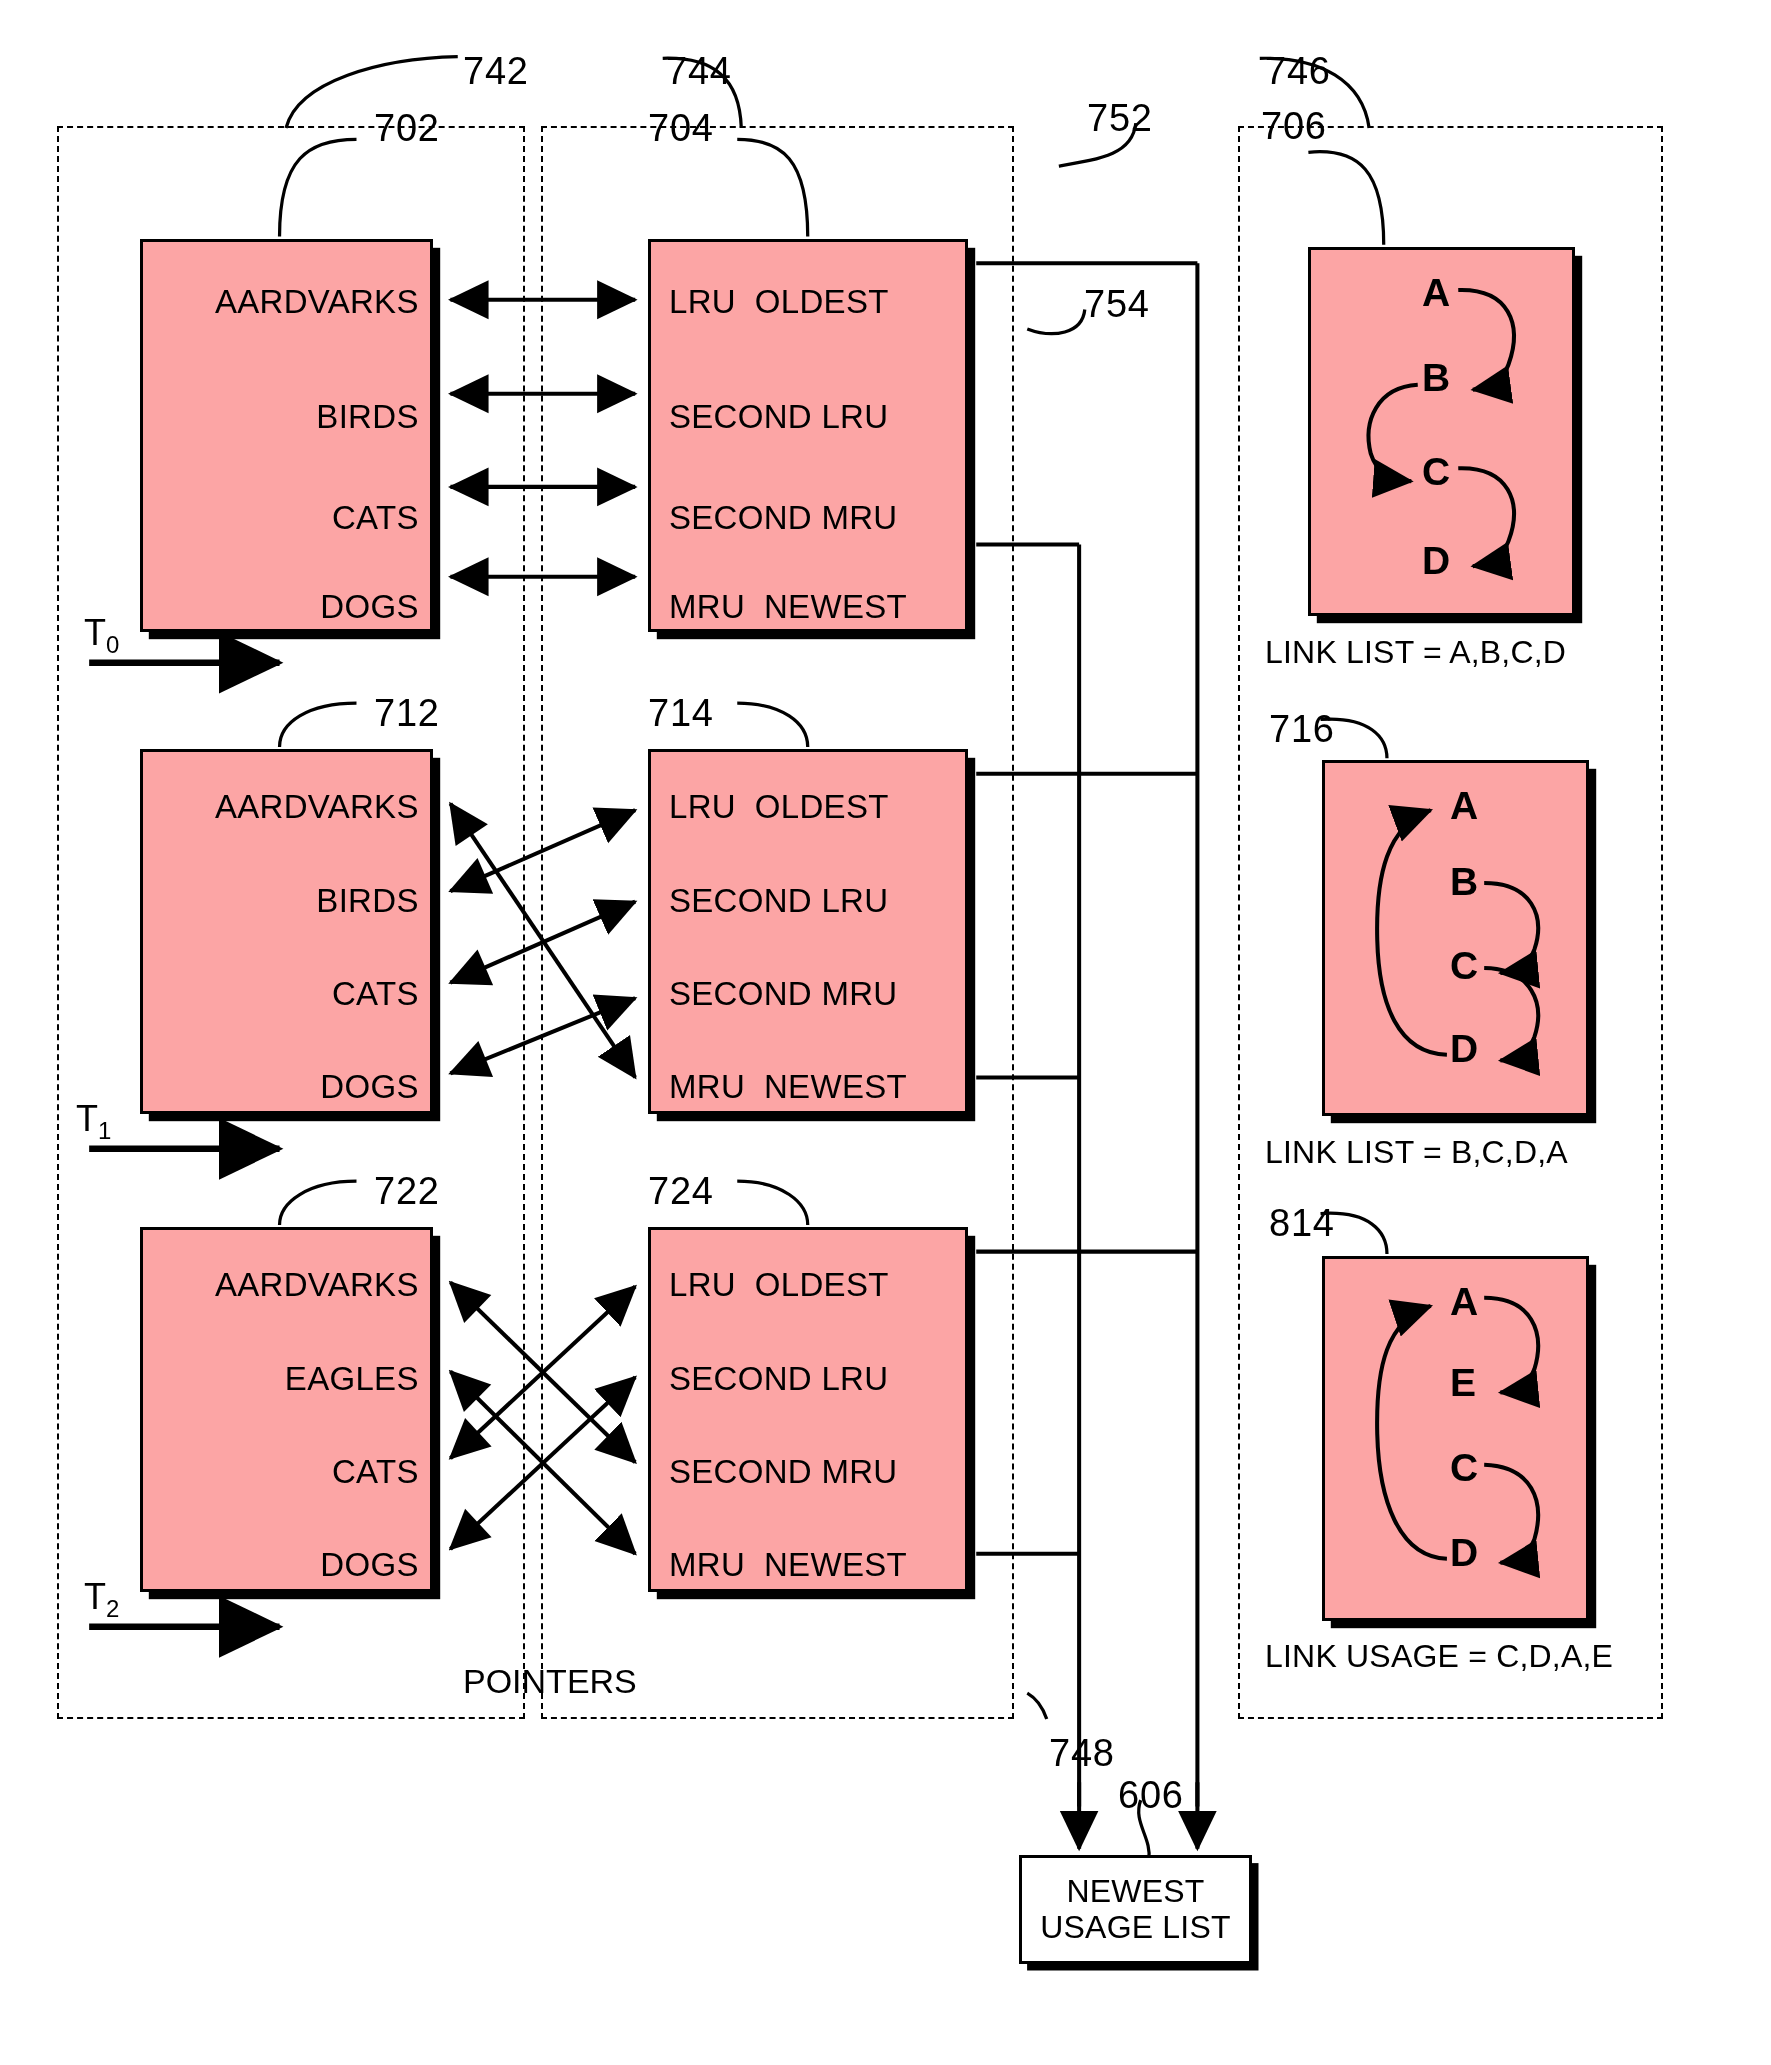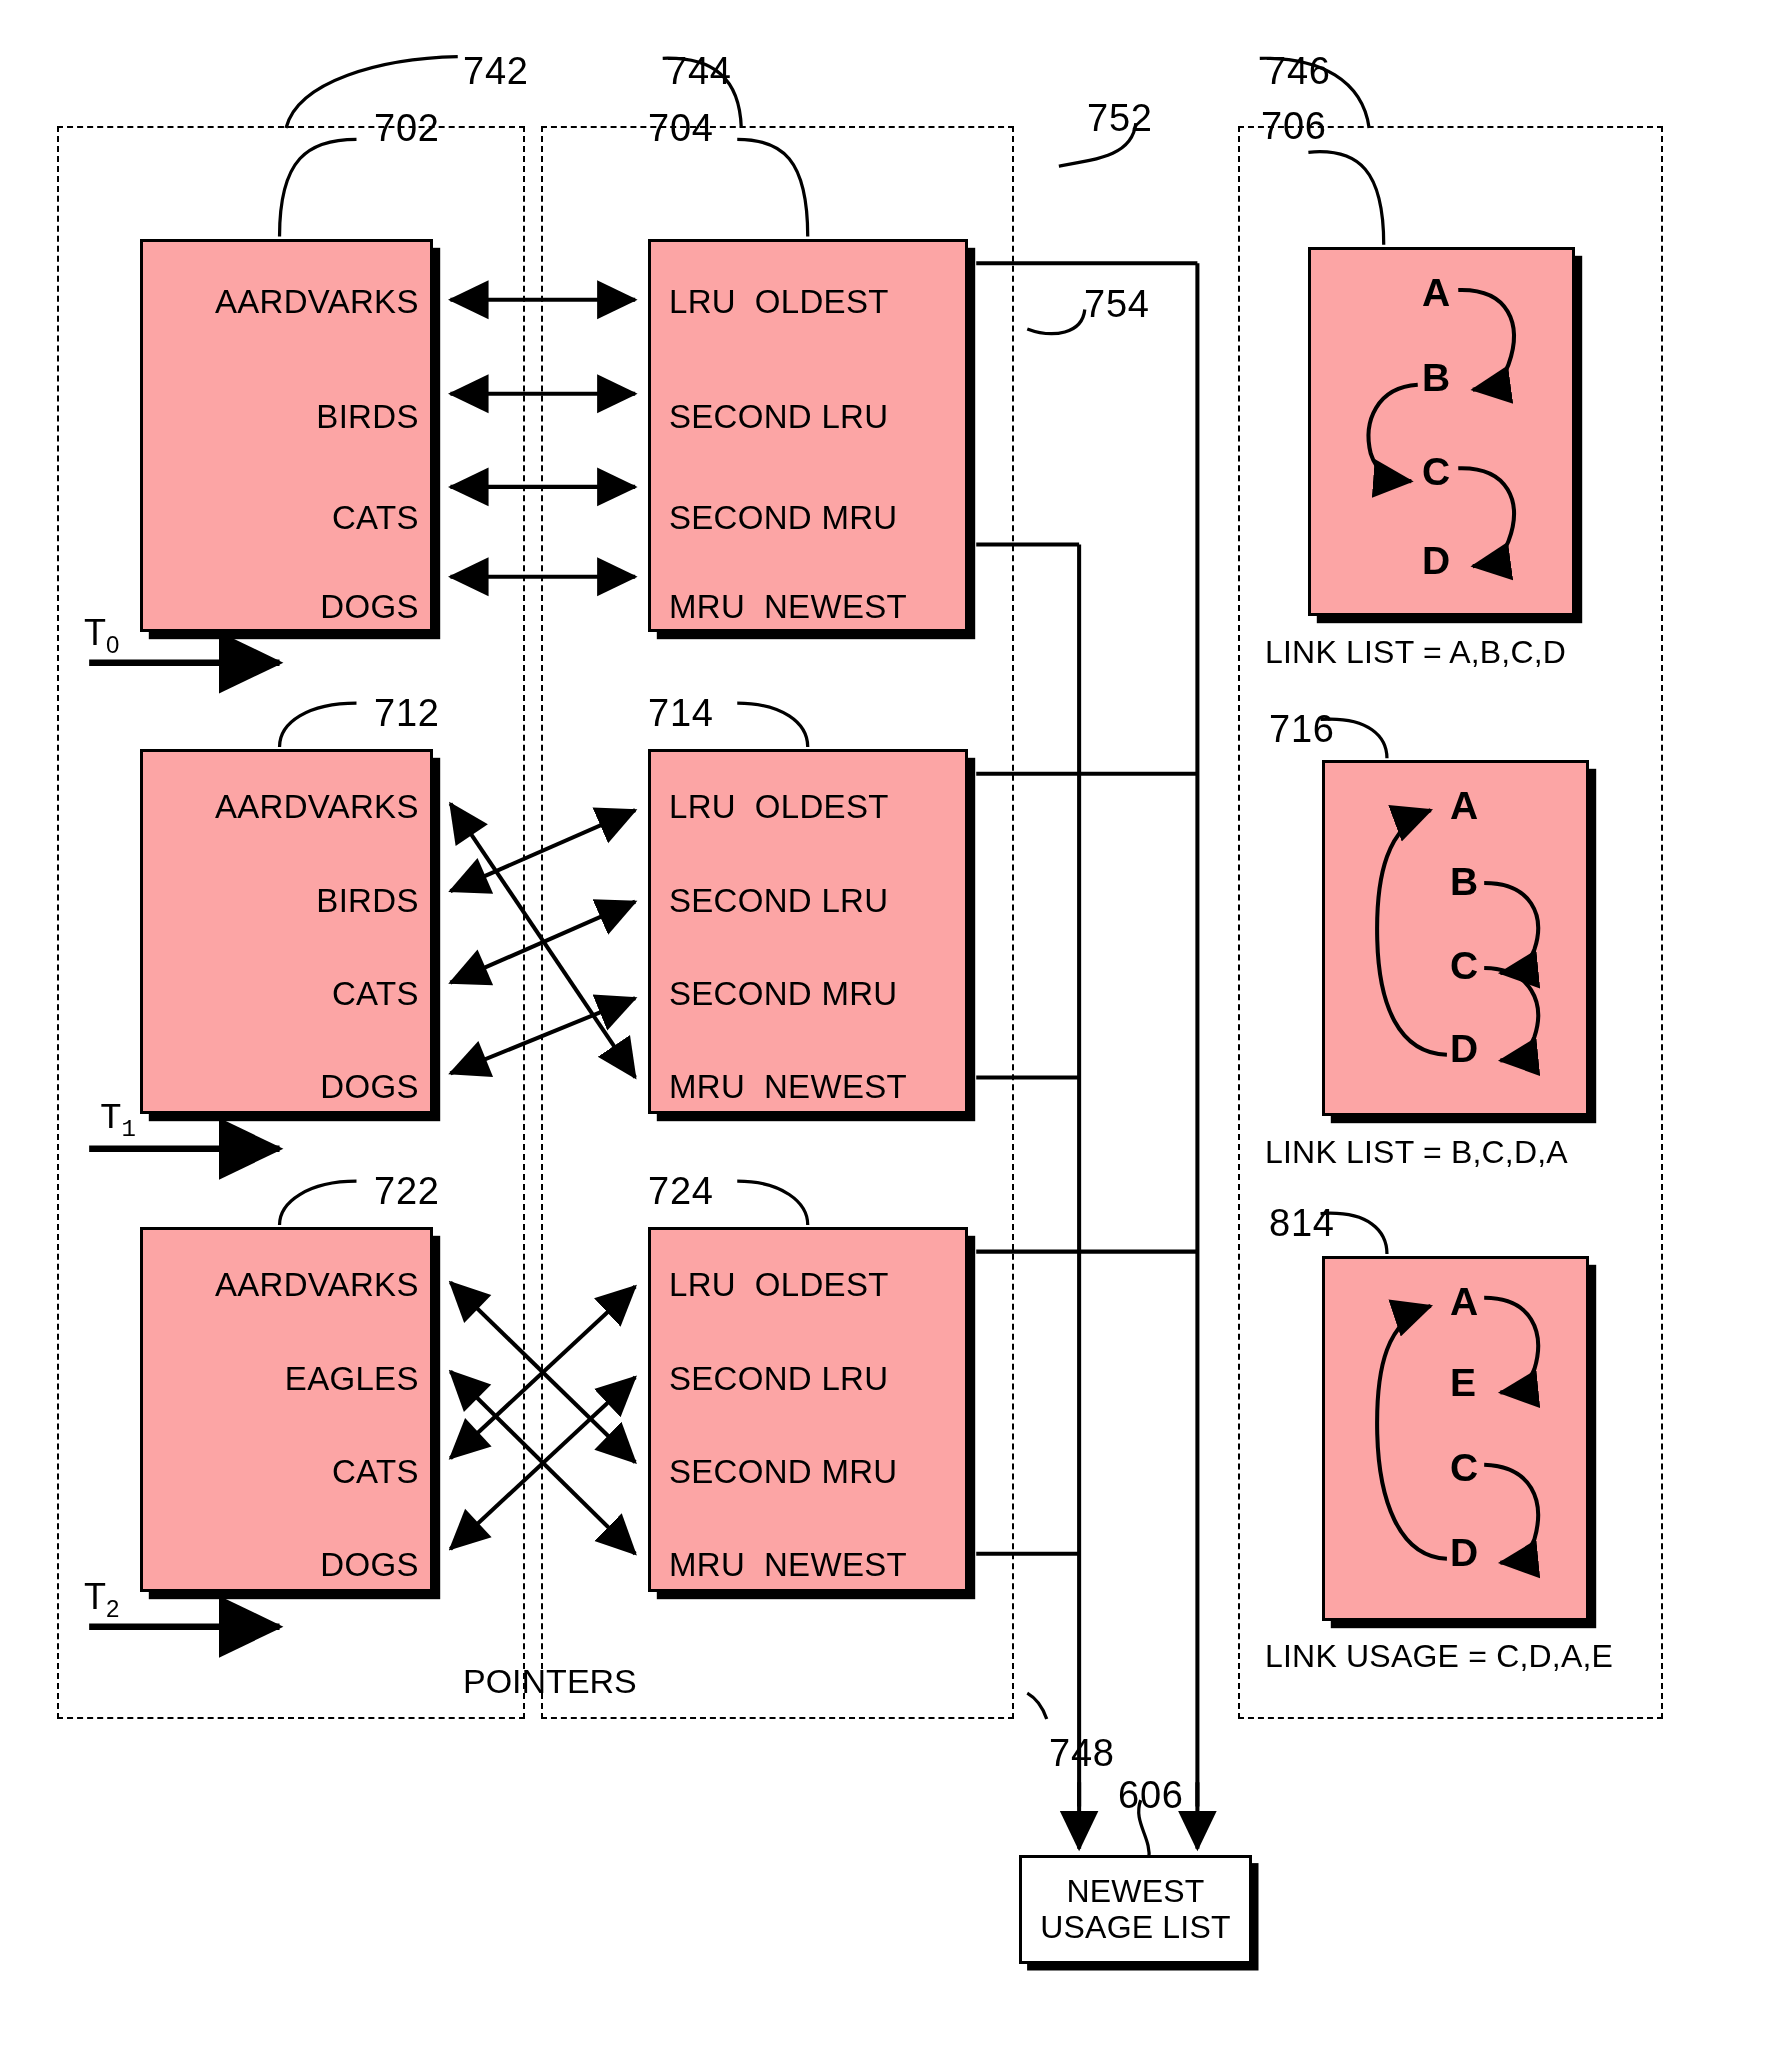--- a/index.html
+++ b/index.html
@@ -179,21 +179,21 @@
   <svg class="layer" viewBox="0 0 2186 2549" width="1771" height="2065">
     <g stroke="#000" stroke-width="8" fill="none" marker-end="url(#ah)">
       <line x1="110" y1="818" x2="345" y2="818"></line>
       <line x1="110" y1="1418" x2="345" y2="1418"></line>
       <line x1="110" y1="2008" x2="345" y2="2008"></line>
     </g>
   </svg>
   <div class="tlabel" style="left:84px;top:612px;">
     <span>T</span><sub>0</sub>
   </div>
-  <div class="tlabel" style="left:100px;top:1098px;font-family:Liberation Mono, monospace;">
+  <div class="tlabel" style="left:76px;top:1098px;">
     <span>T</span><sub>1</sub>
   </div>
   <div class="tlabel" style="left:84px;top:1576px;">
     <span>T</span><sub>2</sub>
   </div>
 
   <div class="ptrlabel" style="left:463px;top:1662px;">POINTERS</div>
 
   <svg class="layer" viewBox="0 0 2186 2549" width="1771" height="2065">
     <g stroke="#000" stroke-width="5" fill="none">

